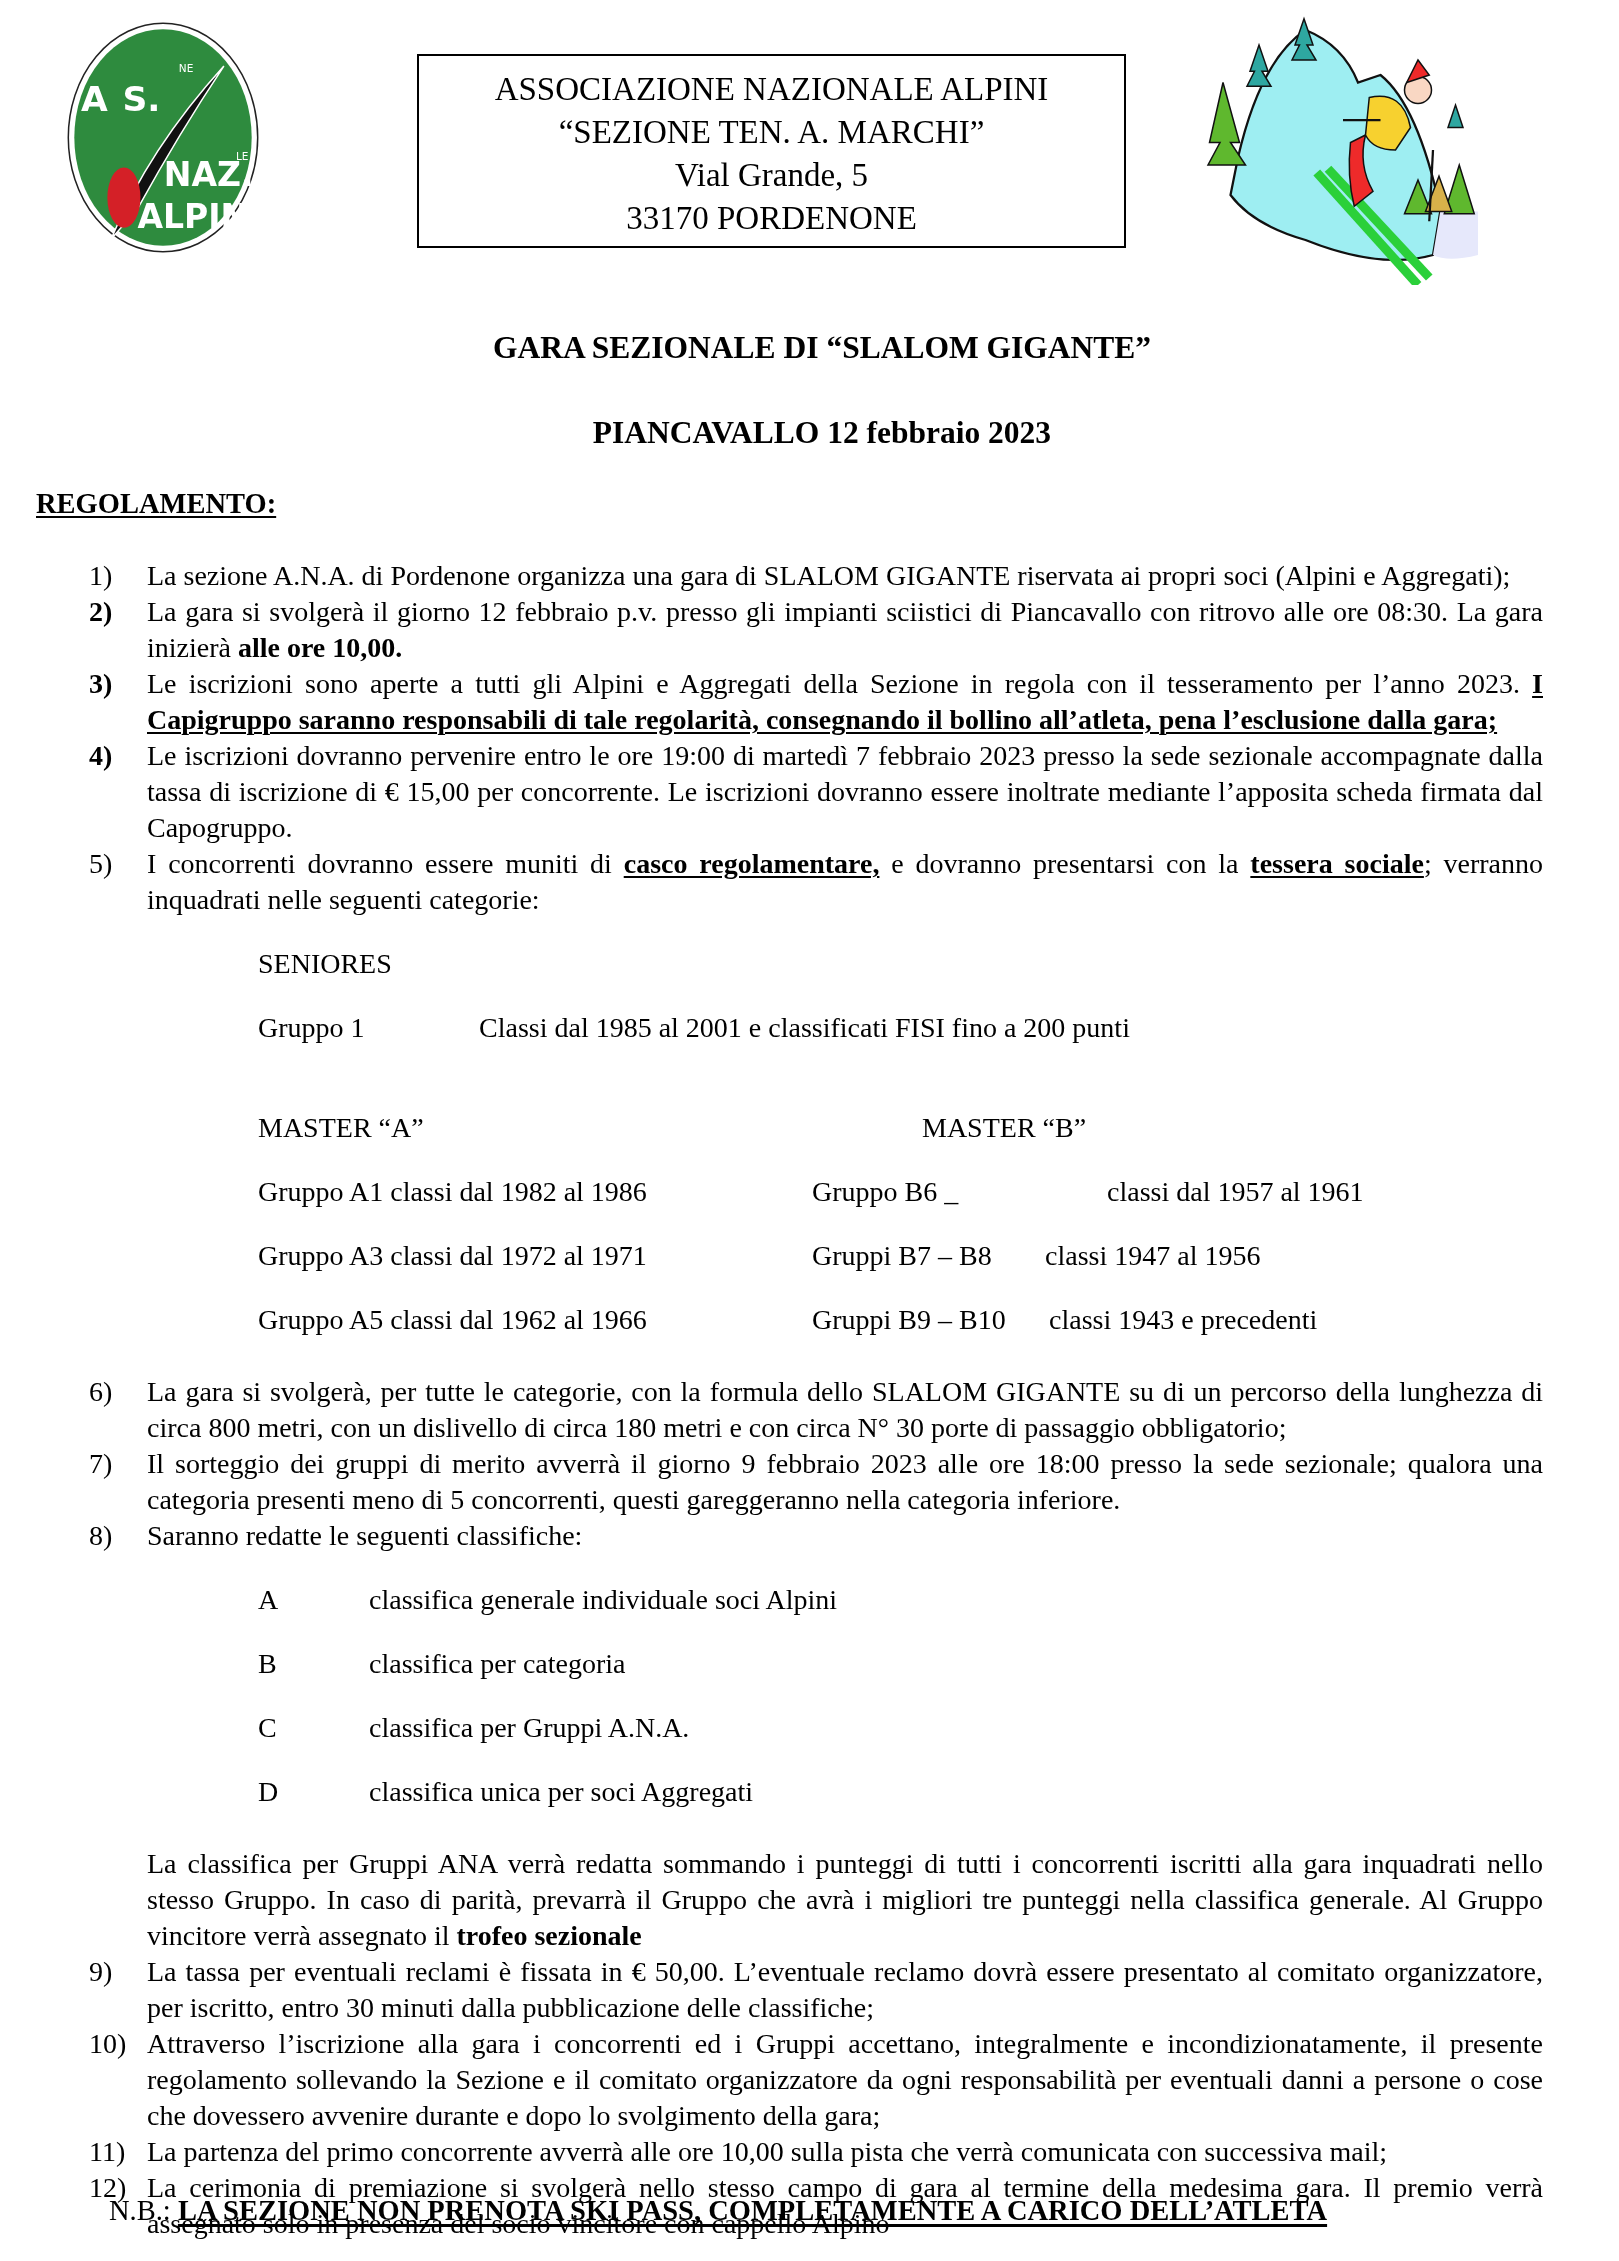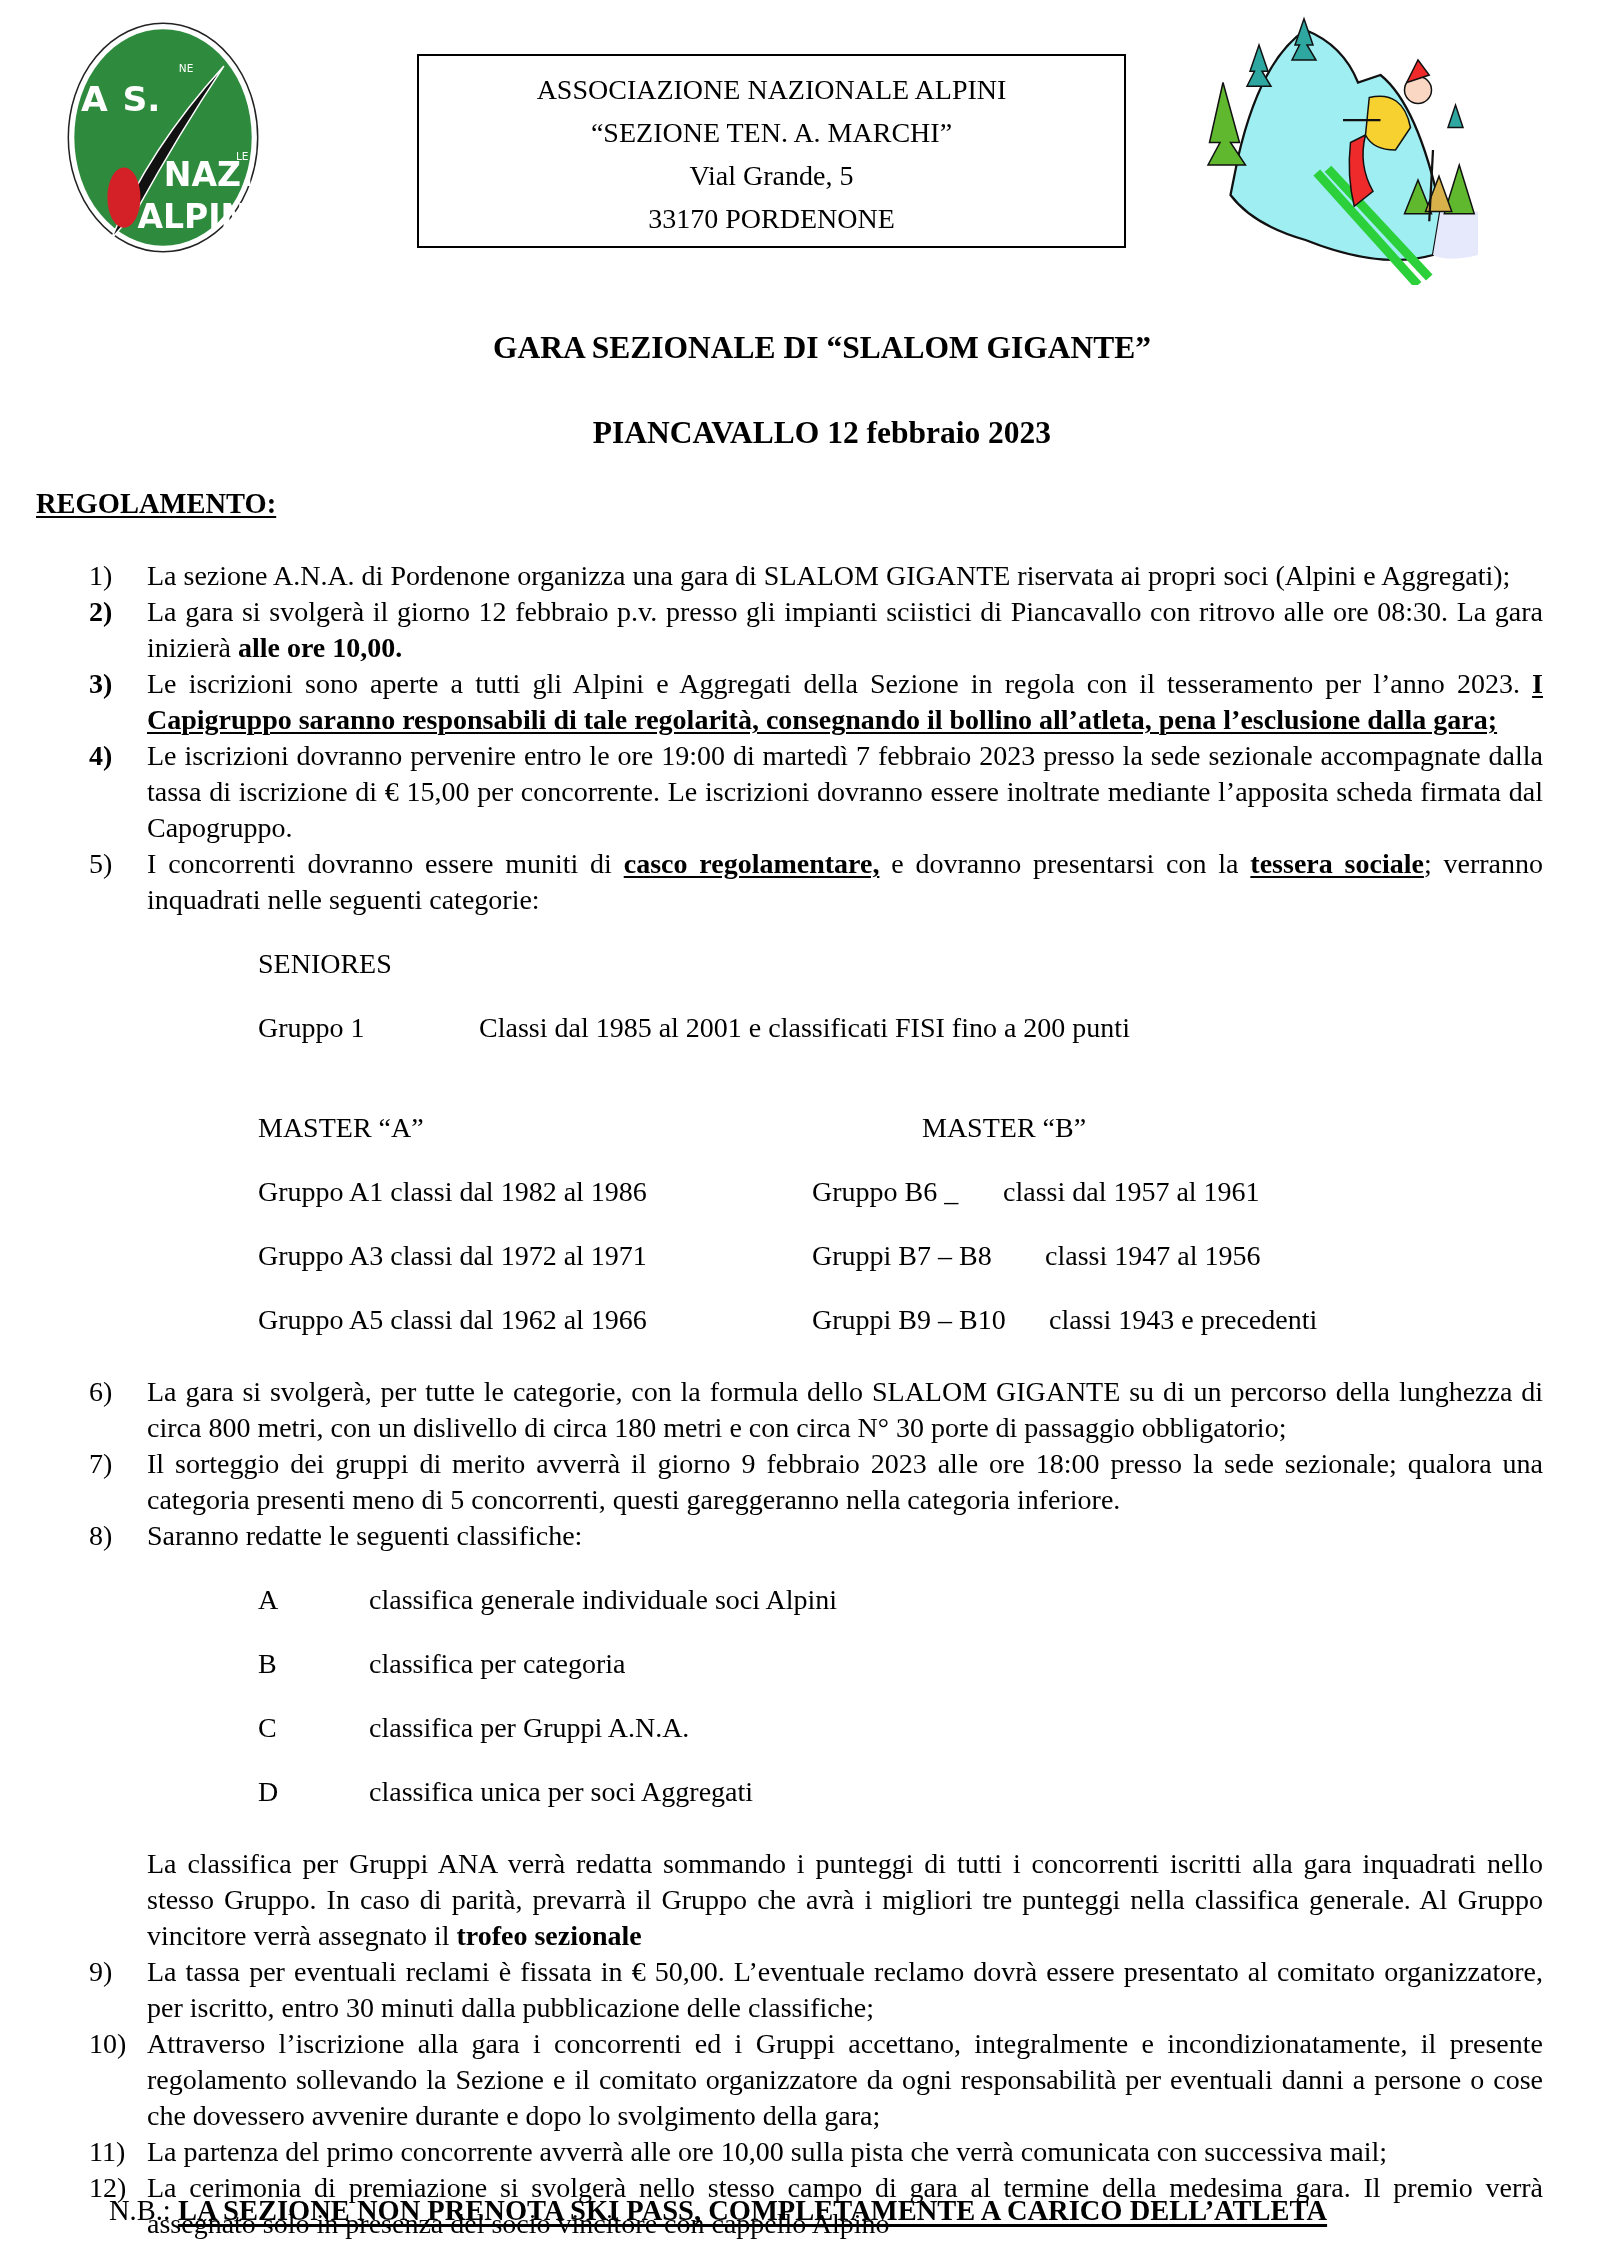--- a/index.html
+++ b/index.html
@@ -8,21 +8,21 @@
     font-family: "Liberation Serif", "DejaVu Serif", serif;
     color: #000; font-size: 28px; line-height: 36px;
   }
   .abs { position: absolute; }
   
   #logo { left: 66px; top: 21px; width: 194px; height: 233px; }
   
   #header-box {
     left: 417px; top: 54px; width: 709px; height: 194px;
     border: 2.3px solid #000; box-sizing: border-box;
-    text-align: center; font-size: 28px; line-height: 43px; padding-top: 12px;
+    text-align: center; font-size: 33px; line-height: 43px; padding-top: 12px;
   }
   #header-box div { white-space: nowrap; }
   
   #skier { left: 1193px; top: 15px; width: 285px; height: 270px; }
   
   .title { left: 12px; width: 1620px; text-align: center; font-weight: bold; font-size: 31.5px; line-height: 38px; }
   #title-1 { top: 329px; padding-left: 0; }
   #title-2 { top: 414px; }
   #regolamento { left: 36px; top: 486px; font-weight: bold; font-size: 28.5px; text-decoration: underline; text-decoration-thickness: 2.3px; text-underline-offset: 3px; }
   
@@ -119,21 +119,21 @@
     <span style="left:479px">Classi dal 1985 al 2001 e classificati FISI fino a 200 punti</span>
   </div>
   <div class="gap"></div>
   <div class="sub">
     <span style="left:258px">MASTER “A”</span>
     <span style="left:922px">MASTER “B”</span>
   </div>
   <div class="sub">
     <span style="left:258px">Gruppo A1 classi dal 1982 al 1986</span>
     <span style="left:812px">Gruppo B6 _</span>
-    <span style="left:1003px">classi dal 1957 al 1961</span>
+    <span style="left:1107px">classi dal 1957 al 1961</span>
   </div>
   <div class="sub">
     <span style="left:258px">Gruppo A3 classi dal 1972 al 1971</span>
     <span style="left:812px">Gruppi B7 – B8</span>
     <span style="left:1045px">classi 1947 al 1956</span>
   </div>
   <div class="sub">
     <span style="left:258px">Gruppo A5 classi dal 1962 al 1966</span>
     <span style="left:812px">Gruppi B9 – B10</span>
     <span style="left:1049px">classi 1943 e precedenti</span>

